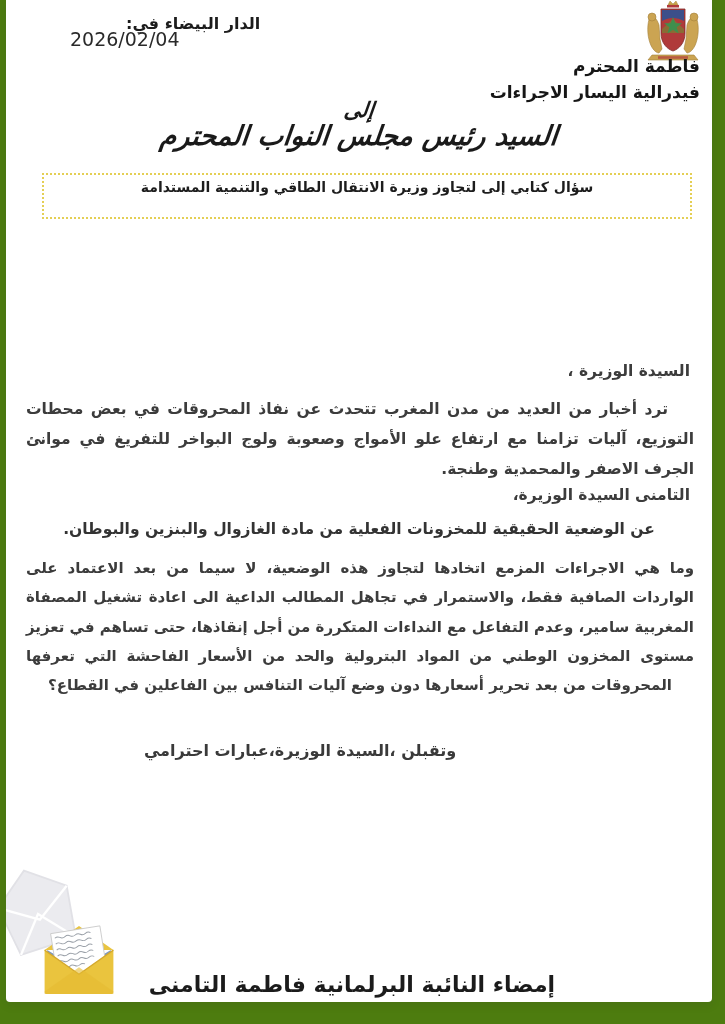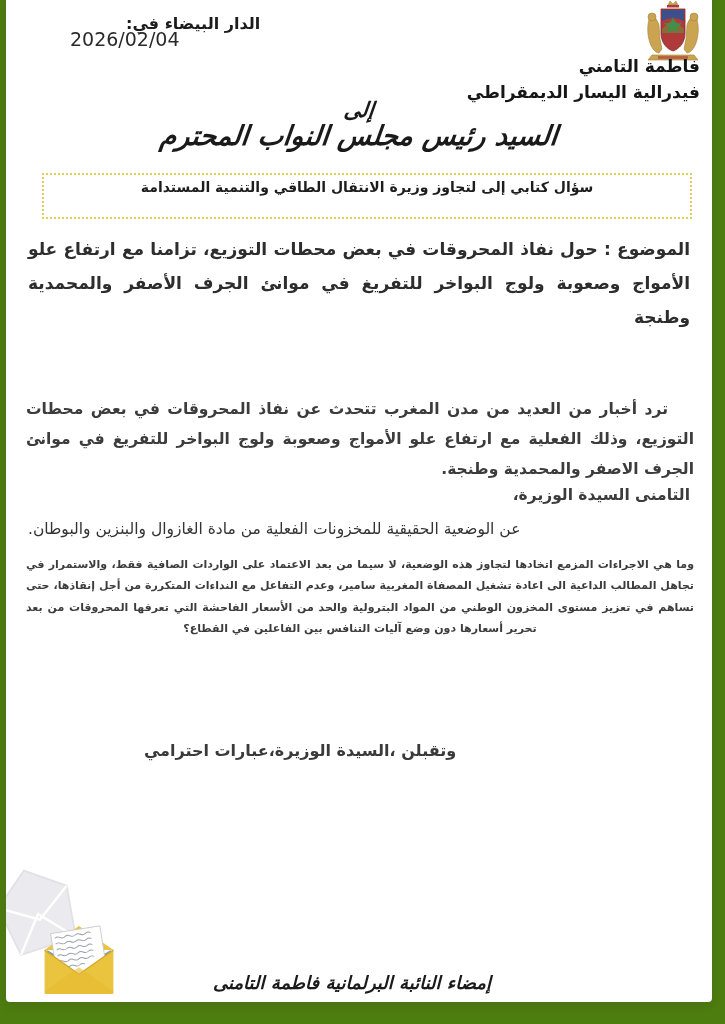--- a/index.html
+++ b/index.html
@@ -101,48 +101,48 @@
     text-indent: 26px;
     font-weight: 600; font-size: 15.5px; line-height: 1.95; color: #3c3c3c;
   }
   .ask-intro {
     position: absolute; top: 490px; right: 22px; left: 22px;
     direction: rtl; text-align: right;
     font-weight: 600; font-size: 15.5px; color: #3c3c3c;
   }
   .question-1 {
     position: absolute; top: 524px; right: 22px; left: 22px;
-    direction: rtl; text-align: left;
-    font-weight: normal; font-size: 15.5px; color: #333333;
+    direction: rtl; text-align: center;
+    font-weight: bold; font-size: 15.5px; color: #333333;
   }
   .question-2 {
     position: absolute; top: 558px; right: 18px; left: 20px;
     direction: rtl; text-align: justify; text-align-last: center;
-    font-weight: 600; font-size: 11px; line-height: 1.95; color: #3c3c3c;
+    font-weight: 600; font-size: 15px; line-height: 1.95; color: #3c3c3c;
   }
   .closing {
     position: absolute; top: 745px; left: 0; width: 588px;
     direction: rtl; text-align: center;
     font-weight: bold; font-size: 16px; color: #3a3a3a;
   }
 
   
   .watermark {
     position: absolute; left: -28px; top: 858px;
     width: 120px; height: 120px;
     opacity: 0.55;
   }
   .envelope {
     position: absolute; left: 30px; top: 918px;
     width: 86px; height: 86px;
   }
   .signature {
     position: absolute; top: 976px; left: 0; width: 692px;
     direction: rtl; text-align: center;
-    font-size: 18px; color: #1b1b1b; font-style: italic;
+    font-size: 22px; color: #1b1b1b;
   }
   .signature .prefix { font-weight: 600; }
   .signature .name { font-weight: bold; }
 </style>
 </head>
 <body>
 
 <div class="viewport">
   <div class="sheet">
 
@@ -162,35 +162,35 @@
       <path d="M17 10 L41 10 L41 34 C41 44 35 50 29 52 C23 50 17 44 17 34 Z" fill="#b03a3a" stroke="#7d2a2a" stroke-width="0.8"></path>
       <path d="M18 11 L40 11 L40 22 C33 18 25 18 18 22 Z" fill="#3c4f8a"></path>
       <path d="M18 30 L29 20 L40 30 L40 34 L18 34 Z" fill="#8a6b35"></path>
       <path d="M29 18 L31.3 24.2 L38 24.2 L32.6 28.2 L34.6 34.6 L29 30.8 L23.4 34.6 L25.4 28.2 L20 24.2 L26.7 24.2 Z" fill="#3f8f4d"></path>
 
       <path d="M8 56 L50 56 L54 61 L4 61 Z" fill="#cba452" stroke="#a3803a" stroke-width="0.6"></path>
       <rect x="14" y="57.2" width="30" height="2.6" fill="#b03a3a" opacity="0.7"></rect>
     </svg>
 
 
-    <div class="deputy-name">فاطمة التامني</div>
-    <div class="party-name">فيدرالية اليسار الديمقراطي</div>
+    <div class="deputy-name">فاطمة المحترم</div>
+    <div class="party-name">فيدرالية اليسار الاجراءات</div>
 
     <div class="salutation">
       <div><span class="to">إلى</span></div>
       <div><span class="line">السيد رئيس مجلس النواب المحترم</span></div>
     </div>
 
     <div class="question-box">
       <div class="qtext">سؤال كتابي إلى  لتجاوز وزيرة الانتقال الطاقي والتنمية المستدامة</div>
     </div>
 
-    <div class="subject">الموضوع : حول نفاذ المحروقات في بعض محطات التوزيع، تزامنا مع ارتفاع علو الأمواج وصعوبة ولوج البواخر للتفريغ في موانئ الجرف الأصفر والمحمدية وطنجة</div>
-
-    <div class="para-news">ترد أخبار من العديد من مدن المغرب تتحدث عن نفاذ المحروقات في بعض محطات التوزيع، وذلك الفعلية مع ارتفاع علو الأمواج وصعوبة ولوج البواخر للتفريغ في موانئ الجرف الاصفر والمحمدية وطنجة.</div>
+
+    <div class="greeting">السيدة الوزيرة ،</div>
+    <div class="para-news">ترد أخبار من العديد من مدن المغرب تتحدث عن نفاذ المحروقات في بعض محطات التوزيع، آليات تزامنا مع ارتفاع علو الأمواج وصعوبة ولوج البواخر للتفريغ في موانئ الجرف الاصفر والمحمدية وطنجة.</div>
     <div class="ask-intro">التامنى السيدة الوزيرة،</div>
     <div class="question-1">عن الوضعية الحقيقية للمخزونات الفعلية من مادة الغازوال والبنزين والبوطان.</div>
     <div class="question-2">وما هي الاجراءات المزمع اتخادها لتجاوز هذه الوضعية، لا سيما من بعد الاعتماد على الواردات الصافية فقط، والاستمرار في تجاهل المطالب الداعية الى اعادة تشغيل المصفاة المغربية سامير، وعدم التفاعل مع النداءات المتكررة من أجل إنقاذها، حتى تساهم في تعزيز مستوى المخزون الوطني من المواد البترولية والحد من الأسعار الفاحشة التي تعرفها المحروقات من بعد تحرير أسعارها دون وضع آليات التنافس بين الفاعلين في القطاع؟</div>
     <div class="closing">وتقبلن ،السيدة الوزيرة،عبارات احترامي</div>
 
     <svg class="watermark" viewBox="0 0 100 100" aria-hidden="true">
       <g transform="rotate(-18 50 50)" fill="#dcdce2" stroke="#c9c9d2" stroke-width="1.5">
         <polygon points="20,35 50,12 80,35 74,78 26,78"></polygon>
         <polyline points="20,35 50,55 80,35" fill="none" stroke="#ffffff" stroke-width="2"></polyline>
         <polyline points="26,78 50,50 74,78" fill="none" stroke="#ffffff" stroke-width="2"></polyline>

